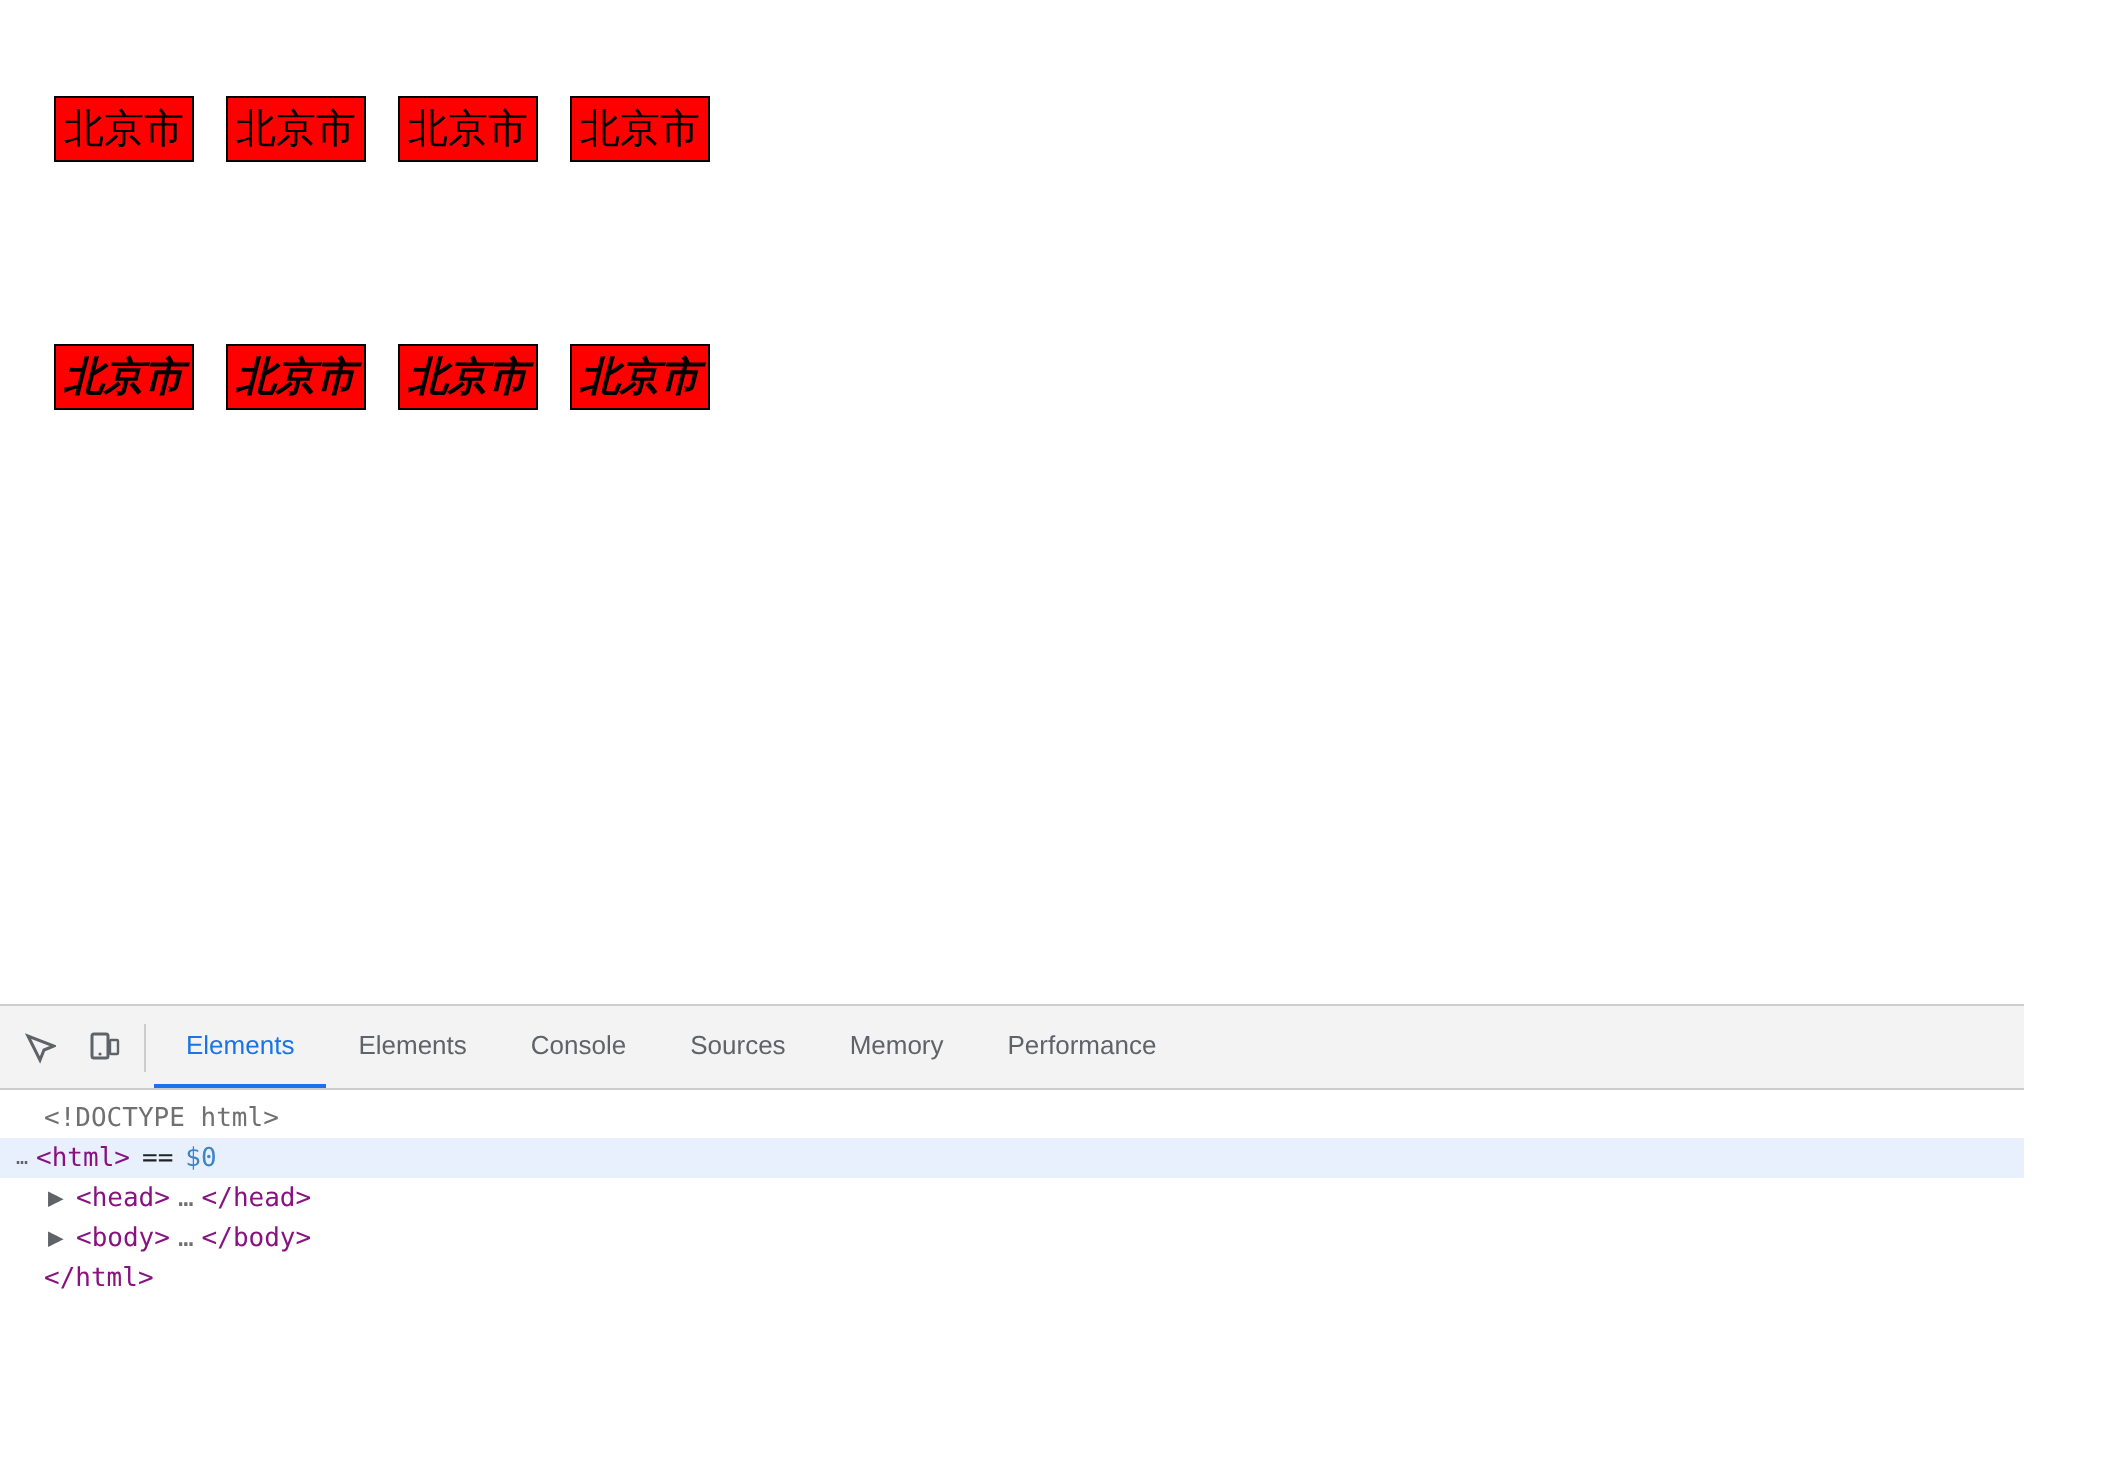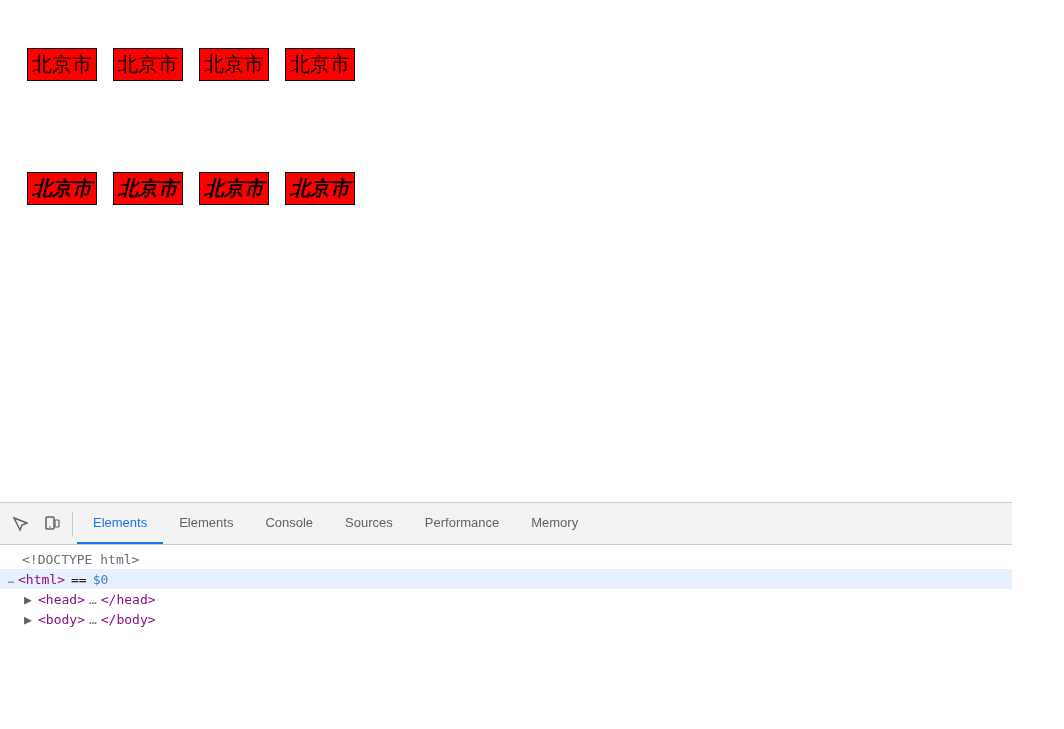--- a/index.html
+++ b/index.html
@@ -218,24 +218,24 @@
       <div class="devtools-tab">
         <span>Elements</span>
       </div>
       <div class="devtools-tab">
         <span>Console</span>
       </div>
       <div class="devtools-tab">
         <span>Sources</span>
       </div>
       <div class="devtools-tab">
+        <span>Memory</span>
+      </div>
+      <div class="devtools-tab">
         <span>Performance</span>
-      </div>
-      <div class="devtools-tab">
-        <span>Memory</span>
       </div>
     </div>
   </div>
 
   <div id="devtools-content">
 
     <div class="dom-line">
       <span class="toggle">&nbsp;</span>
       <span class="doctype">&lt;!DOCTYPE html&gt;</span>
     </div>
@@ -254,14 +254,18 @@
       <span class="tag">&lt;/head&gt;</span>
     </div>
 
     <div class="dom-line indent-1">
       <span class="toggle">▶</span>
       <span class="tag">&lt;body&gt;</span>
       <span class="doctype">…</span>
       <span class="tag">&lt;/body&gt;</span>
     </div>
 
+    <div class="dom-line">
+      <span class="toggle">&nbsp;</span>
+      <span class="tag">&lt;/html&gt;</span>
+    </div>
   </div>
 </div>
 
 </body></html>

